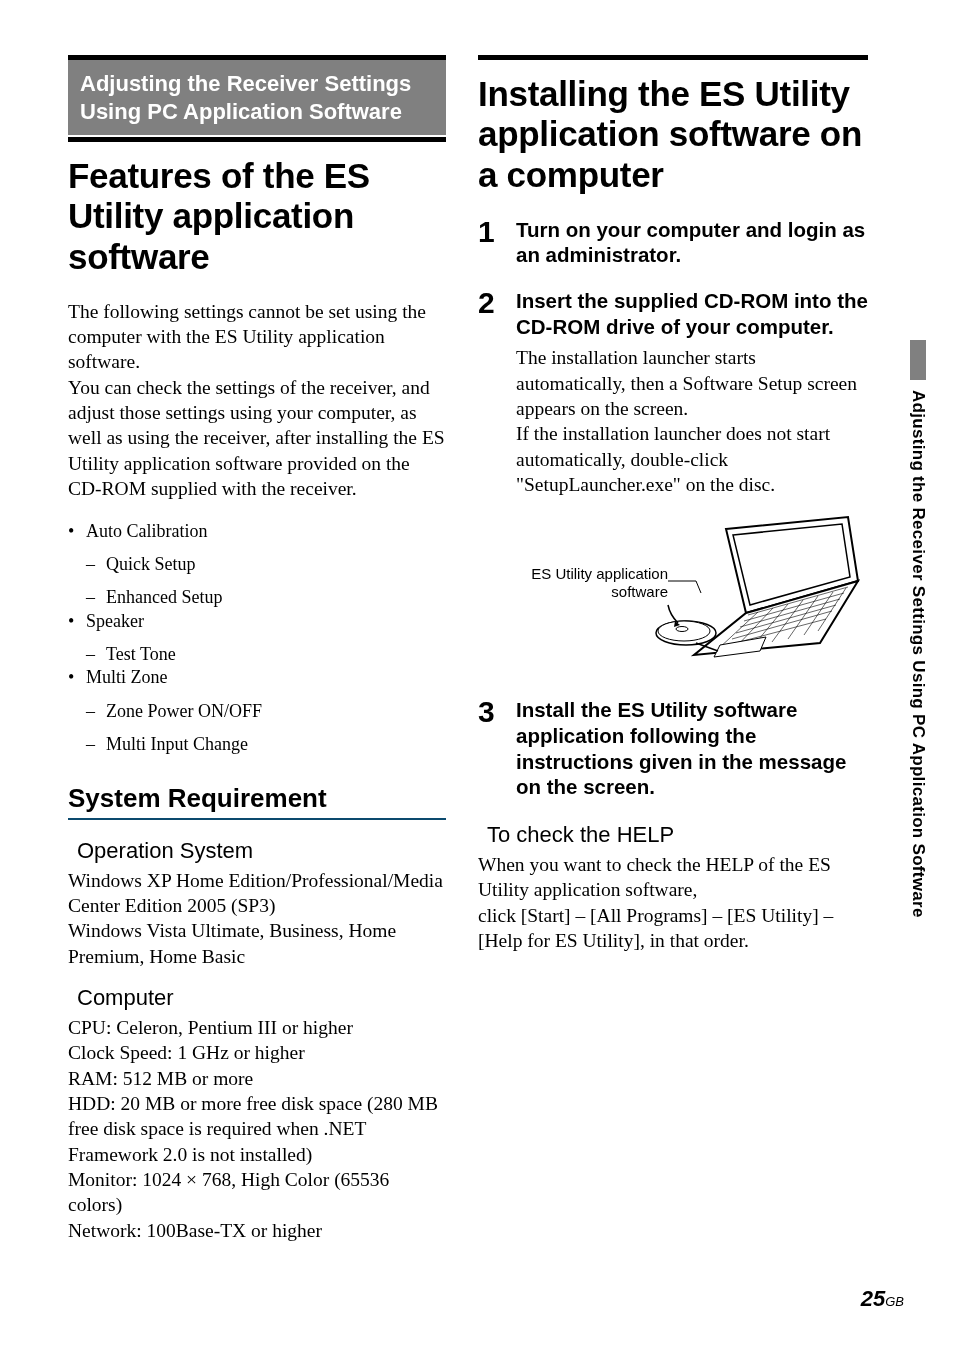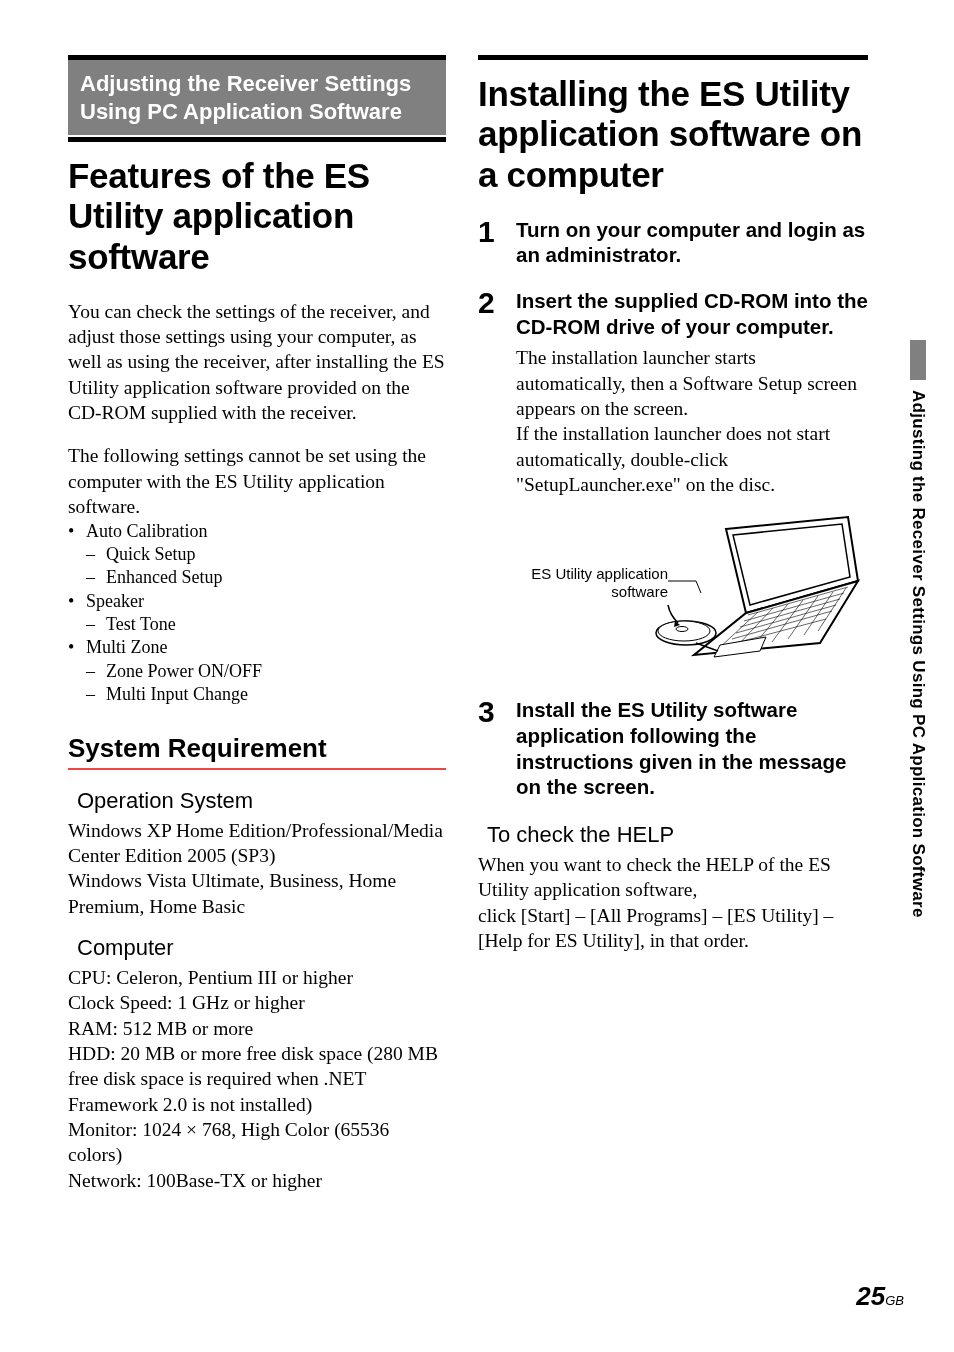--- a/index.html
+++ b/index.html
@@ -63,33 +63,34 @@
       content: "•";
       position: absolute;
       left: 0;
     }
     .dash-list {
       list-style: none;
     }
     .dash-list > li {
       padding-left: 20px;
       position: relative;
+      margin-top: 10px;
     }
     .dash-list > li::before {
       content: "–";
       position: absolute;
       left: 0;
     }
     .sub-heading {
       font-family: Arial, Helvetica, sans-serif;
       font-weight: bold;
       font-size: 26px;
       margin-top: 26px;
       margin-bottom: 18px;
-      border-bottom: 2px solid #ef4444;
+      border-bottom: 2px solid #0c4a6e;
       padding-bottom: 4px;
     }
     .h3 {
       font-family: Arial, Helvetica, sans-serif;
       font-weight: normal;
       font-size: 22px;
       margin-bottom: 4px;
       margin-top: 6px;
       margin-left: 9px;
     }
@@ -175,21 +176,21 @@
     .page-num {
       position: absolute;
       bottom: 40px;
       right: 50px;
       font-family: Arial, Helvetica, sans-serif;
       font-size: 18px;
     }
     .page-num .pn {
       font-weight: bold;
       font-style: italic;
-      font-size: 26px;
+      font-size: 22px;
     }
     .page-num .gb {
       font-style: italic;
       font-size: 13px;
       vertical-align: baseline;
     }
     .callout-line {
       position: absolute;
       left: 152px;
       top: 58px;
@@ -198,22 +199,22 @@
     }
   </style>
 </head>
 <body>
 
 <div class="content">
 
   <div class="col left-col">
     <div class="section-header">Adjusting the Receiver Settings Using PC Application Software</div>
     <div class="main-title">Features of the ES Utility application software</div>
+    <div class="para" style="margin-bottom:0">The following settings cannot be set using the computer with the ES Utility application software.</div>
     <div class="para">You can check the settings of the receiver, and adjust those settings using your computer, as well as using the receiver, after installing the ES Utility application software provided on the CD-ROM supplied with the receiver.</div>
-    <div class="para" style="margin-bottom:0">The following settings cannot be set using the computer with the ES Utility application software.</div>
 
     <ul class="bullet-list">
       <li>
         <span>Auto Calibration</span>
         <ul class="dash-list">
           <li>Quick Setup</li>
           <li>Enhanced Setup</li>
         </ul>
       </li>
       <li>

